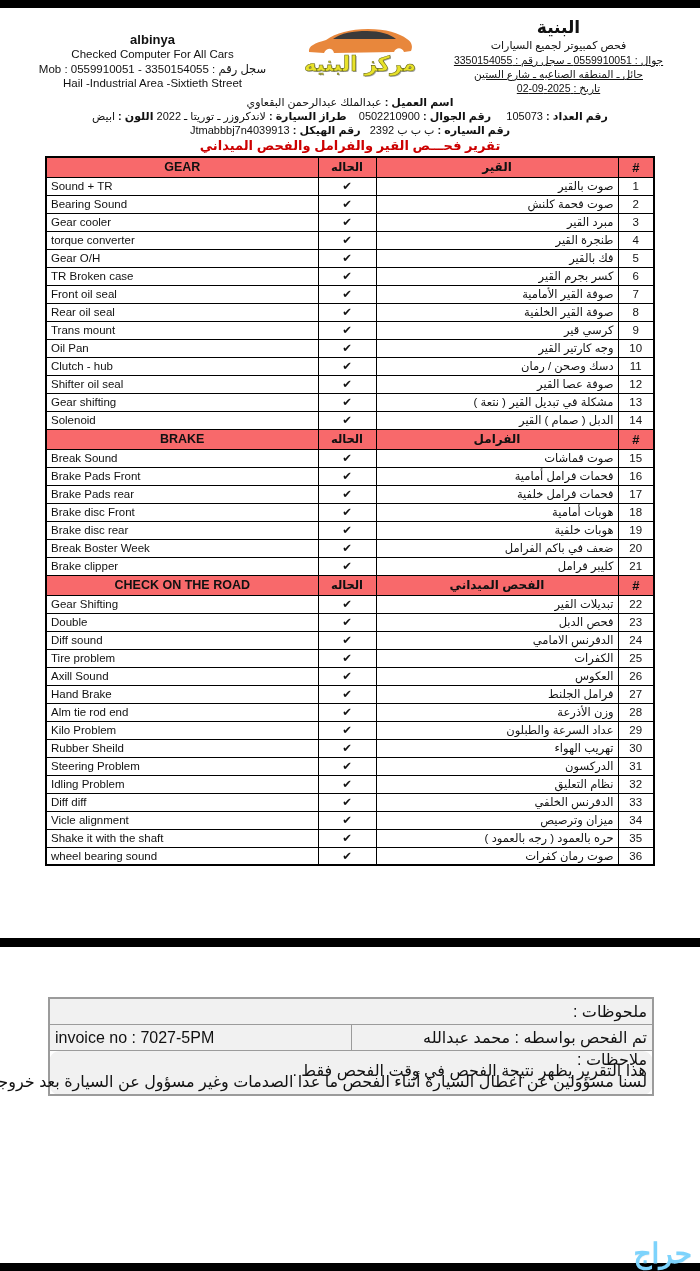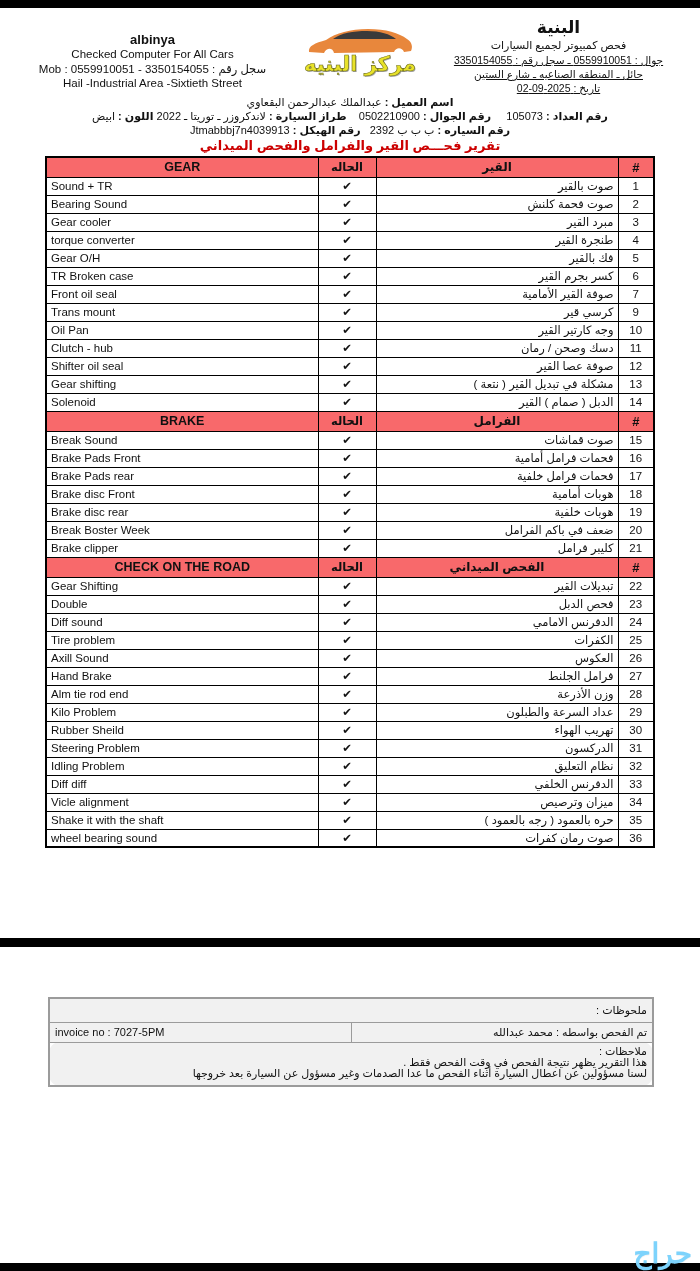--- a/index.html
+++ b/index.html
@@ -196,21 +196,21 @@
   table.notes {
     width: 604px;
     border-collapse: collapse;
     table-layout: fixed;
     border: 2px solid #9b9b9b;
   }
   table.notes td {
     border: 1px solid #9b9b9b;
     background: #f1f1f1;
     padding: 3px 5px;
-    font-size: 11px;
+    font-size: 16px;
     color: #111;
     box-sizing: border-box;
   }
   td.notes-head {
     text-align: right;
     direction: rtl;
     color: #cc2222;
     font-size: 15px;
     height: 24px;
     padding-right: 8px;
@@ -370,20 +370,26 @@
             <td class="en">TR Broken case</td>
             <td class="st check">✔</td>
             <td class="ar">كسر بجرم القير</td>
             <td class="num">6</td>
           </tr>
           <tr>
             <td class="en">Front oil seal</td>
             <td class="st check">✔</td>
             <td class="ar">صوفة القير الأمامية</td>
             <td class="num">7</td>
+          </tr>
+          <tr>
+            <td class="en">Rear oil seal</td>
+            <td class="st check">✔</td>
+            <td class="ar">صوفة القير الخلفية</td>
+            <td class="num">8</td>
           </tr>
           <tr>
             <td class="en">Trans mount</td>
             <td class="st check">✔</td>
             <td class="ar">كرسي قير</td>
             <td class="num">9</td>
           </tr>
           <tr>
             <td class="en">Oil Pan</td>
             <td class="st check">✔</td>

